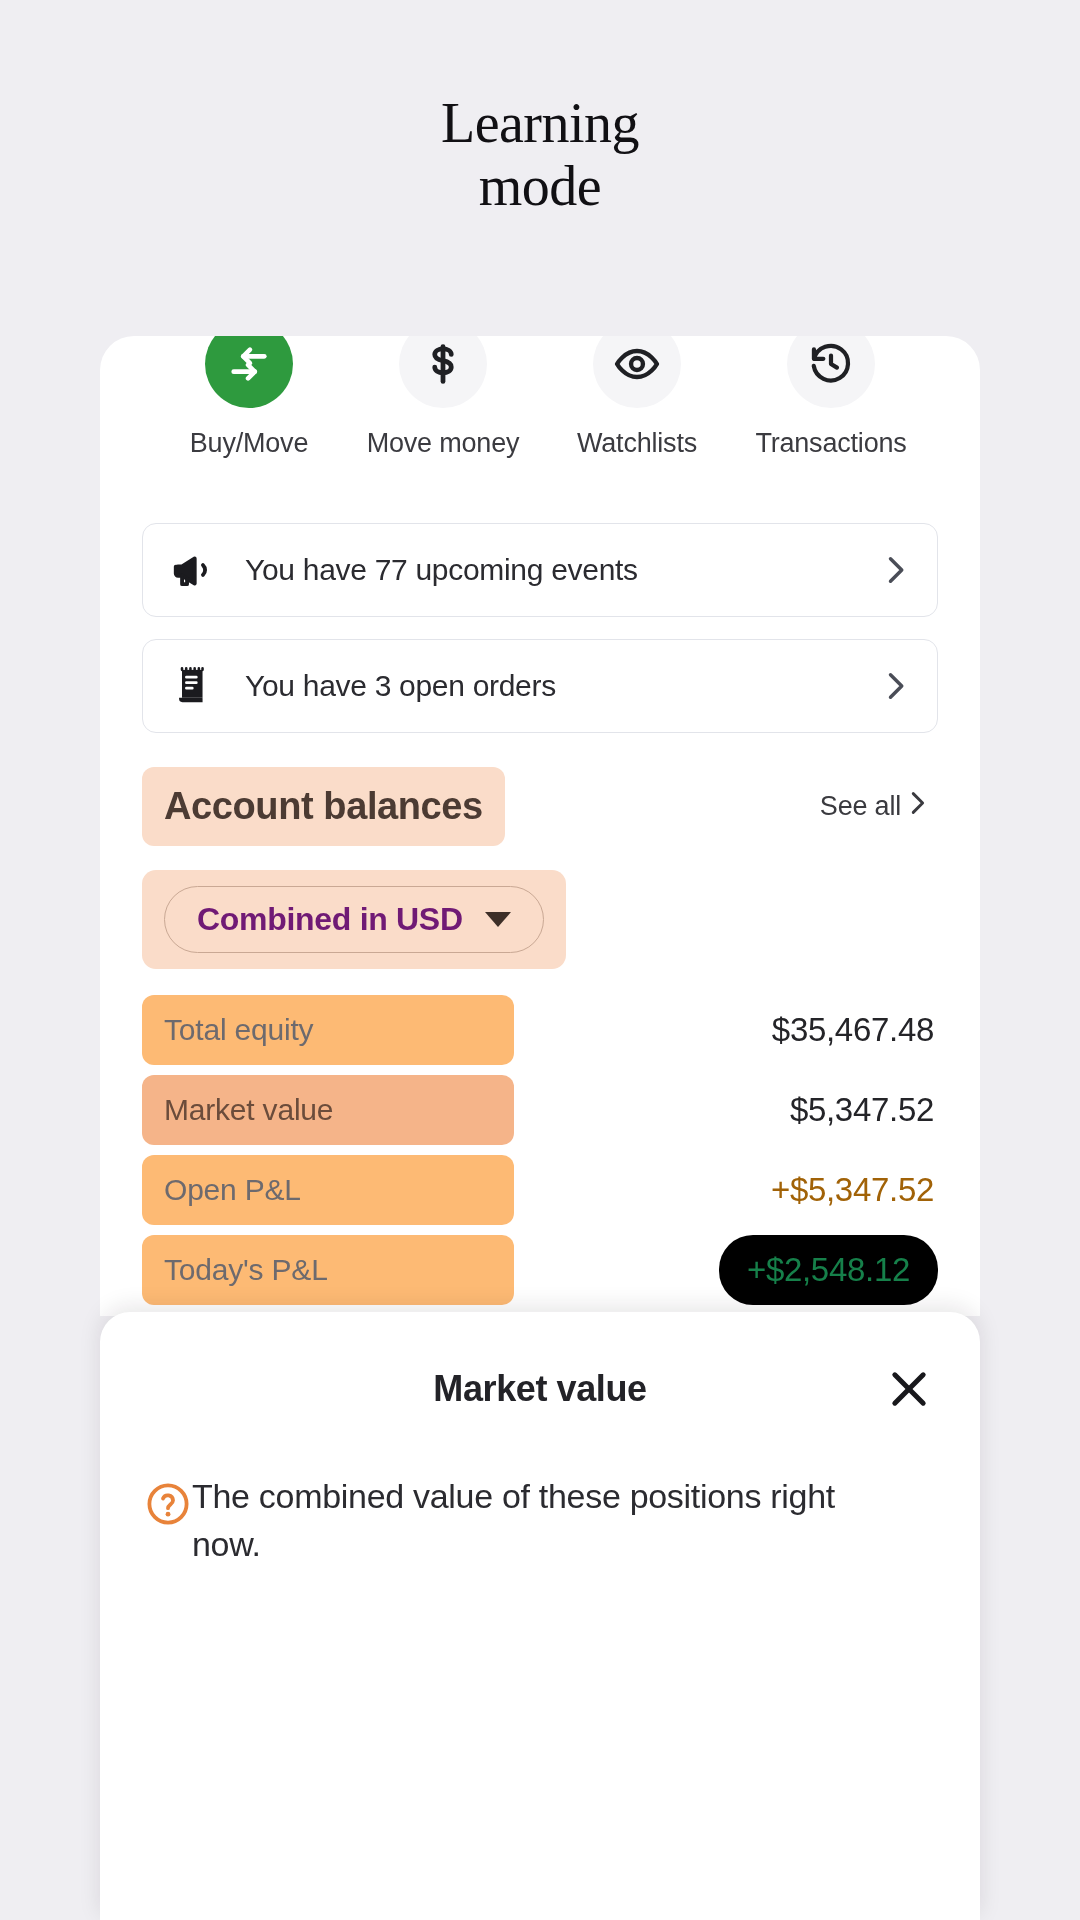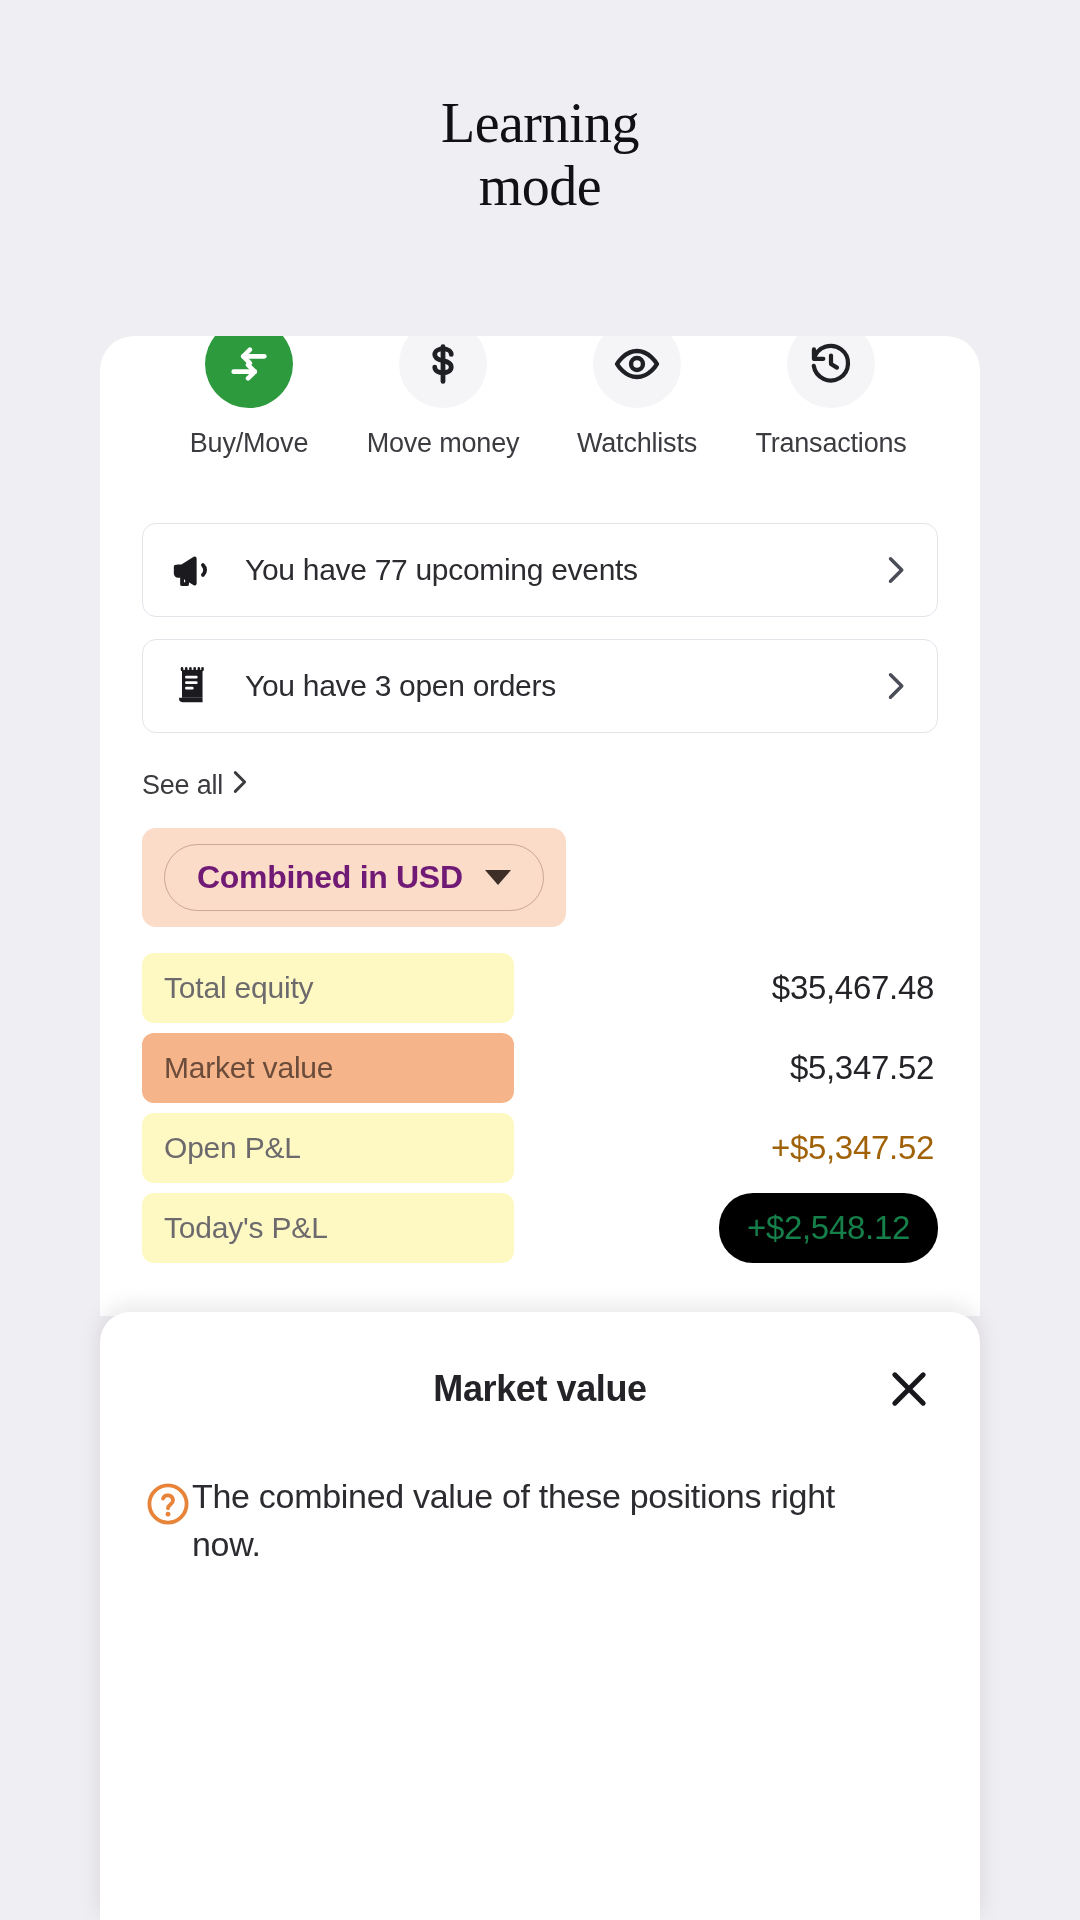--- a/index.html
+++ b/index.html
@@ -157,21 +157,21 @@
     display:flex;
     align-items:center;
     justify-content:space-between;
     margin-bottom:10px;
   }
   .bal-label {
     font-size:30px;
     color:#6d6a6e;
     padding:18px 22px;
     border-radius:12px;
-    background:#fef9c3;
+    background:#fdba74;
     min-width:372px;
     letter-spacing:-0.2px;
   }
   .bal-label.strong { background:#f5b489; color:#6b4c3b; }
   .bal-value {
     font-size:33px;
     color:#242428;
     letter-spacing:-0.3px;
     padding-right:4px;
   }
@@ -319,20 +319,23 @@
         <svg width="36" height="36" viewBox="0 0 24 24" fill="none" stroke="#4a4d57" stroke-width="2.3" stroke-linecap="round" stroke-linejoin="round">
           <path d="M9 4.5 16.5 12 9 19.5"></path>
         </svg>
       </span>
     </div>
   </div>
 
   <div class="balances">
 
     <div class="bal-head">
+      <div class="hl">
+        <div class="bal-title">Account balances</div>
+      </div>
       <div class="see-all">
         <span>See all</span>
         <span>
           <svg width="30" height="30" viewBox="0 0 24 24" fill="none" stroke="#3a3a3f" stroke-width="2.3" stroke-linecap="round" stroke-linejoin="round">
             <path d="M9 4.5 16.5 12 9 19.5"></path>
           </svg>
         </span>
       </div>
     </div>
 

